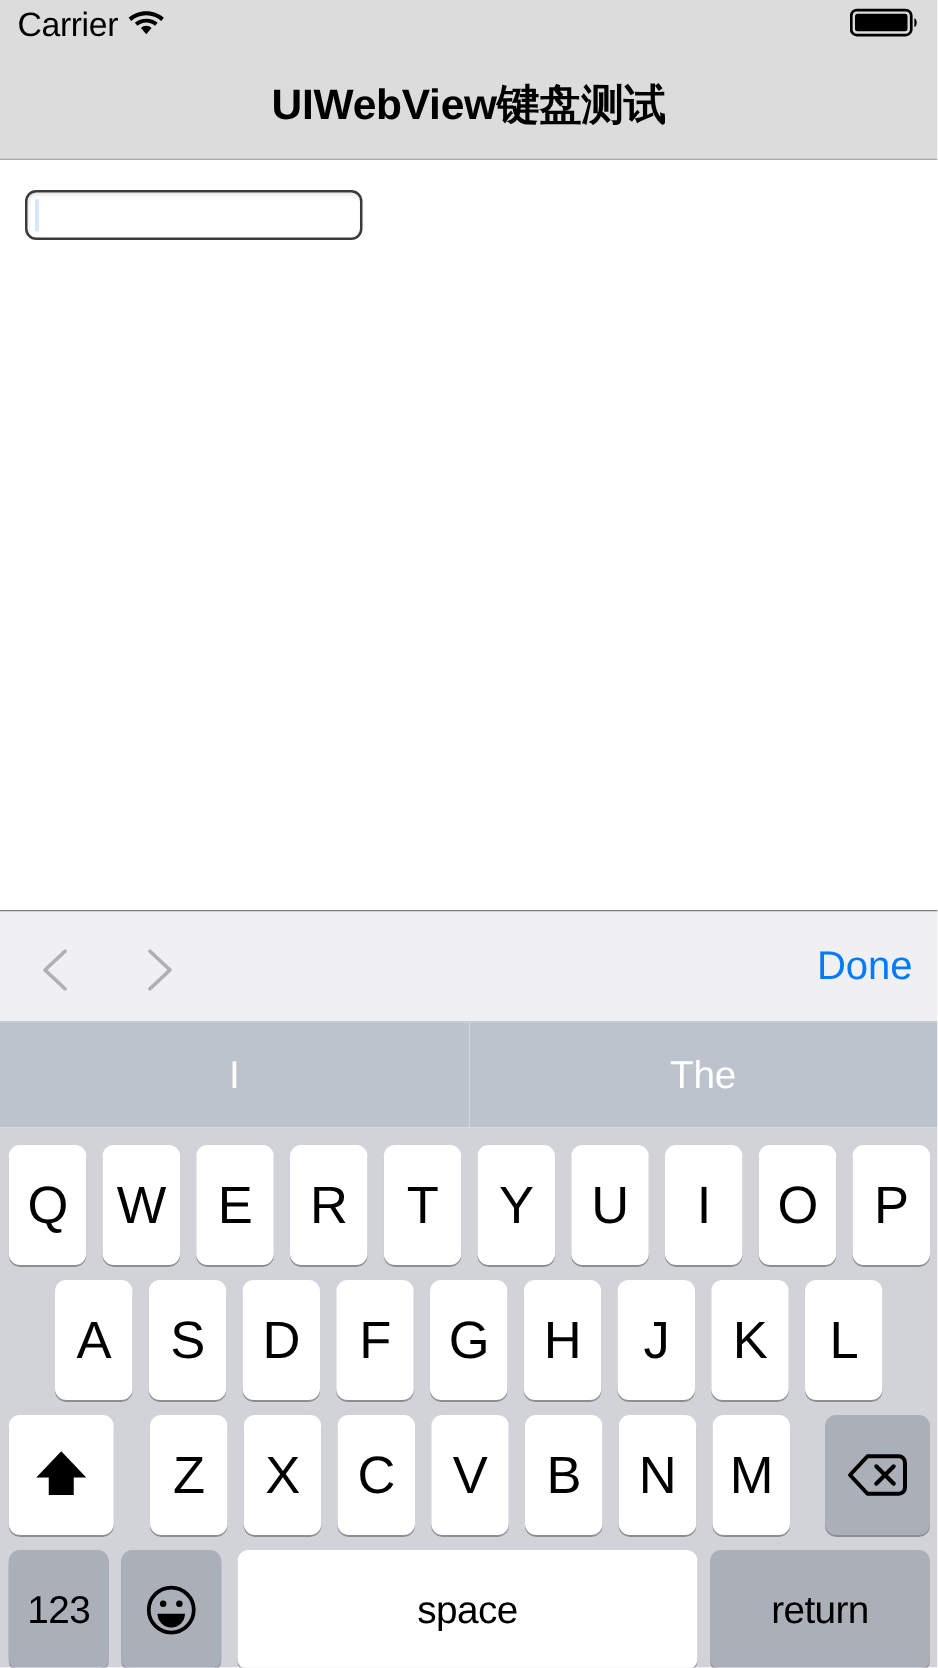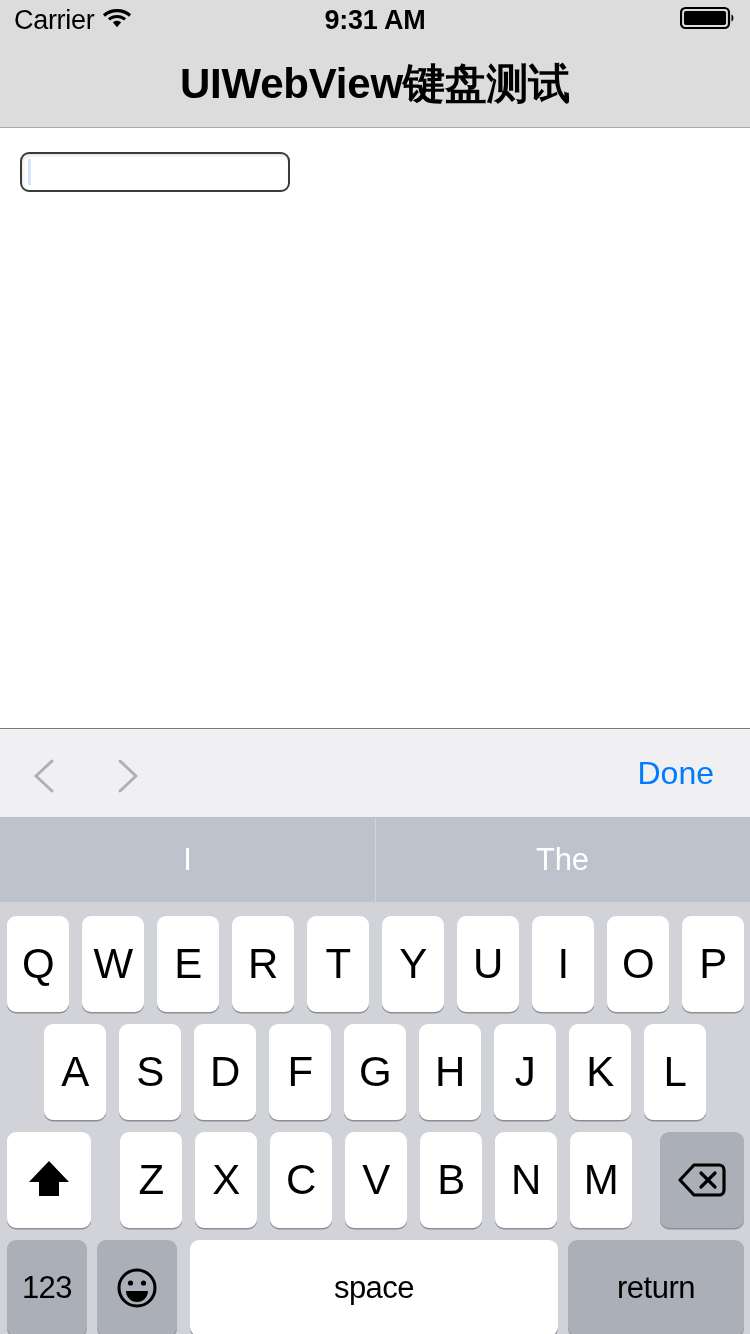--- a/index.html
+++ b/index.html
@@ -24,21 +24,21 @@
                font-size: 27px; font-weight: bold; letter-spacing: -0.2px; }
   .sb-right { position: absolute; right: 14px; display: flex; align-items: center; }
 
   
   .navbar {
     position: absolute; top: 40px; left: 0; width: 750px; height: 88px;
     background: #dcdcdc;
     border-bottom: 1px solid #a8a8aa;
     display: flex; align-items: center; justify-content: center;
   }
-  .nav-title { font-size: 42px; font-weight: bold; color: #000; letter-spacing: -0.2px; }
+  .nav-title { font-size: 34px; font-weight: bold; color: #000; letter-spacing: -0.2px; }
 
   
   .webview {
     position: absolute; top: 129px; left: 0; width: 750px; height: 599px;
     background: #ffffff;
   }
   .text-field {
     position: absolute; left: 20px; top: 23px;
     width: 270px; height: 40px;
     border: 2px solid #3b3b3b;
@@ -61,21 +61,21 @@
     background: #f0f0f2;
     border-top: 1px solid #7a7a7c;
     border-bottom: 1px solid #b8bcc4;
   }
   .chev { position: absolute; top: 50%; transform: translateY(-50%);
           width: 34px; height: 34px; }
   .chev svg { display: block; }
   .chev-prev { left: 28px; }
   .chev-next { left: 110px; }
   .done-btn {
-    position: absolute; right: 32px; top: 50%; transform: translateY(-50%);
+    position: absolute; right: 16px; top: 50%; transform: translateY(-50%);
     font-size: 32px; color: #007aff; background: none; border: none;
     font-family: "Liberation Sans", sans-serif; cursor: pointer;
     padding: 6px 4px;
   }
 
   
   .predictive {
     position: absolute; top: 818px; left: 0; width: 750px; height: 84px;
     background: #bcc3cc;
     display: flex; align-items: stretch;
@@ -125,21 +125,20 @@
     <div class="sb-left">
       <span class="sb-carrier">Carrier</span>
       <span>
         <svg width="30" height="22" viewBox="0 0 30 22">
           <path d="M15 5.2c4.6 0 8.8 1.7 12 4.5l2.1-2.5C25.4 3.9 20.5 2 15 2S4.6 3.9 0.9 7.2L3 9.7C6.2 6.9 10.4 5.2 15 5.2z" fill="#000"></path>
           <path d="M15 11c2.7 0 5.2 1 7.1 2.6l2-2.4C21.7 9.1 18.5 7.9 15 7.9s-6.7 1.2-9.1 3.3l2 2.4C9.8 12 12.3 11 15 11z" fill="#000"></path>
           <path d="M15 20.3l4.2-5c-1.2-1-2.6-1.6-4.2-1.6s-3 0.6-4.2 1.6L15 20.3z" fill="#000"></path>
         </svg>
       </span>
     </div>
-    <div class="sb-center">9:31 AM</div>
     <div class="sb-right">
       <span>
         <svg width="56" height="26" viewBox="0 0 56 26">
           <rect x="1" y="3" width="48" height="20" rx="4.5" ry="4.5" fill="none" stroke="#000" stroke-width="2.2"></rect>
           <rect x="4" y="6" width="42" height="14" rx="2" ry="2" fill="#000"></rect>
           <path d="M51.5 9.5 C54 10, 54 16, 51.5 16.5 Z" fill="#000"></path>
         </svg>
       </span>
     </div>
   </div>

